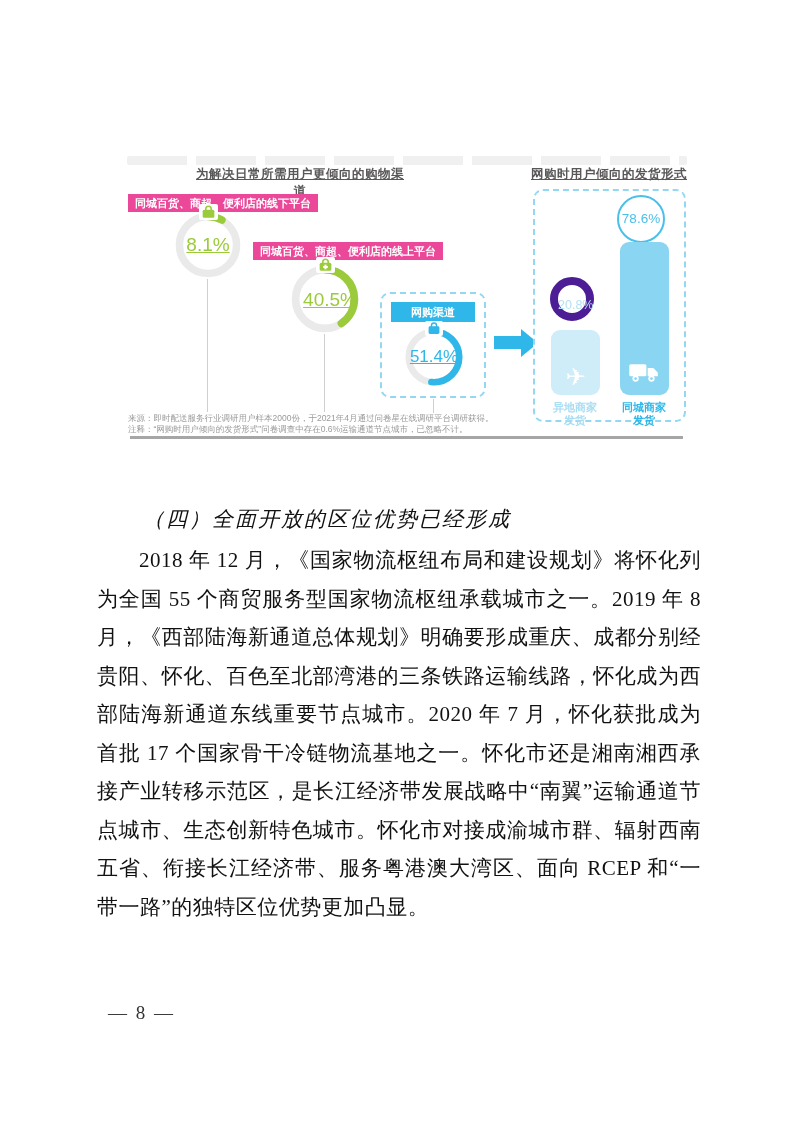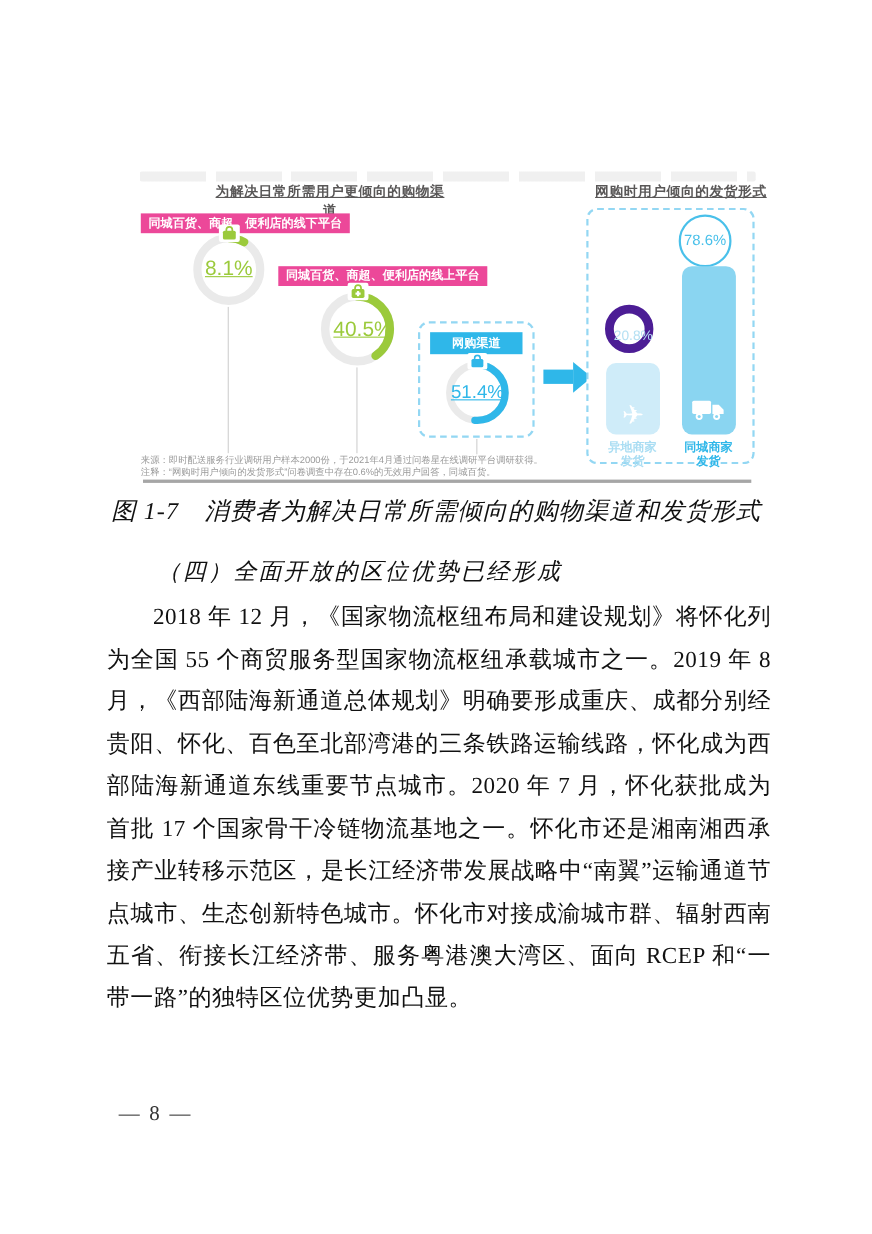--- a/index.html
+++ b/index.html
@@ -17,21 +17,21 @@
     left:30px; top:6px; width:560px; height:9px;
     background:repeating-linear-gradient(90deg,#f0f0f0 0 60px,#ffffff 60px 69px);
     border-radius:2px;
   }
 
   .chart-title {
     font-size:12.5px; font-weight:bold; color:#595757;
     text-decoration:underline; text-align:center; letter-spacing:0.5px;
   }
   .chart-title.left  { left:98px;  top:16px; width:210px; }
-  .chart-title.right { left:432px; top:16px; width:180px; }
+  .chart-title.right { left:422px; top:16px; width:180px; }
 
   .tag {
     color:#ffffff; font-size:11px; font-weight:bold; line-height:16px;
     padding:1px 7px; white-space:nowrap;
   }
   .tag.green { background:#ec4899; }
   .tag.blue  { background:#2fb7e9; text-align:center; }
   .tag1 { left:31px;  top:44px; }
   .tag2 { left:156px; top:92px; }
 
@@ -223,25 +223,24 @@
         <span>异地商家</span>
         <span>发货</span>
       </div>
       <div class="bar-label local">
         <span>同城商家</span>
         <span>发货</span>
       </div>
     </div>
 
     <div class="note src">来源：即时配送服务行业调研用户样本2000份，于2021年4月通过问卷星在线调研平台调研获得。</div>
-    <div class="note rmk">注释：“网购时用户倾向的发货形式”问卷调查中存在0.6%的无效用户回答，同城百货。</div>
+    <div class="note rmk">注释：“网购时用户倾向的发货形式”问卷调查中存在0.6%运输通道节点城市，已忽略不计。</div>
     <div class="figure-rule"></div>
   </div>
 
-  <div class="caption">图 1-7　消费者为解决日常所需倾向的购物渠道和发货形式</div>
 
   <div class="heading">（四）全面开放的区位优势已经形成</div>
 
   <div class="bodytext">2018 年 12 月，《国家物流枢纽布局和建设规划》将怀化列为全国 55 个商贸服务型国家物流枢纽承载城市之一。2019 年 8 月，《西部陆海新通道总体规划》明确要形成重庆、成都分别经贵阳、怀化、百色至北部湾港的三条铁路运输线路，怀化成为西部陆海新通道东线重要节点城市。2020 年 7 月，怀化获批成为首批 17 个国家骨干冷链物流基地之一。怀化市还是湘南湘西承接产业转移示范区，是长江经济带发展战略中“南翼”运输通道节点城市、生态创新特色城市。怀化市对接成渝城市群、辐射西南五省、衔接长江经济带、服务粤港澳大湾区、面向 RCEP 和“一带一路”的独特区位优势更加凸显。</div>
 
   <div class="page-footer">— 8 —</div>
 
 </div>
 
 </body></html>

